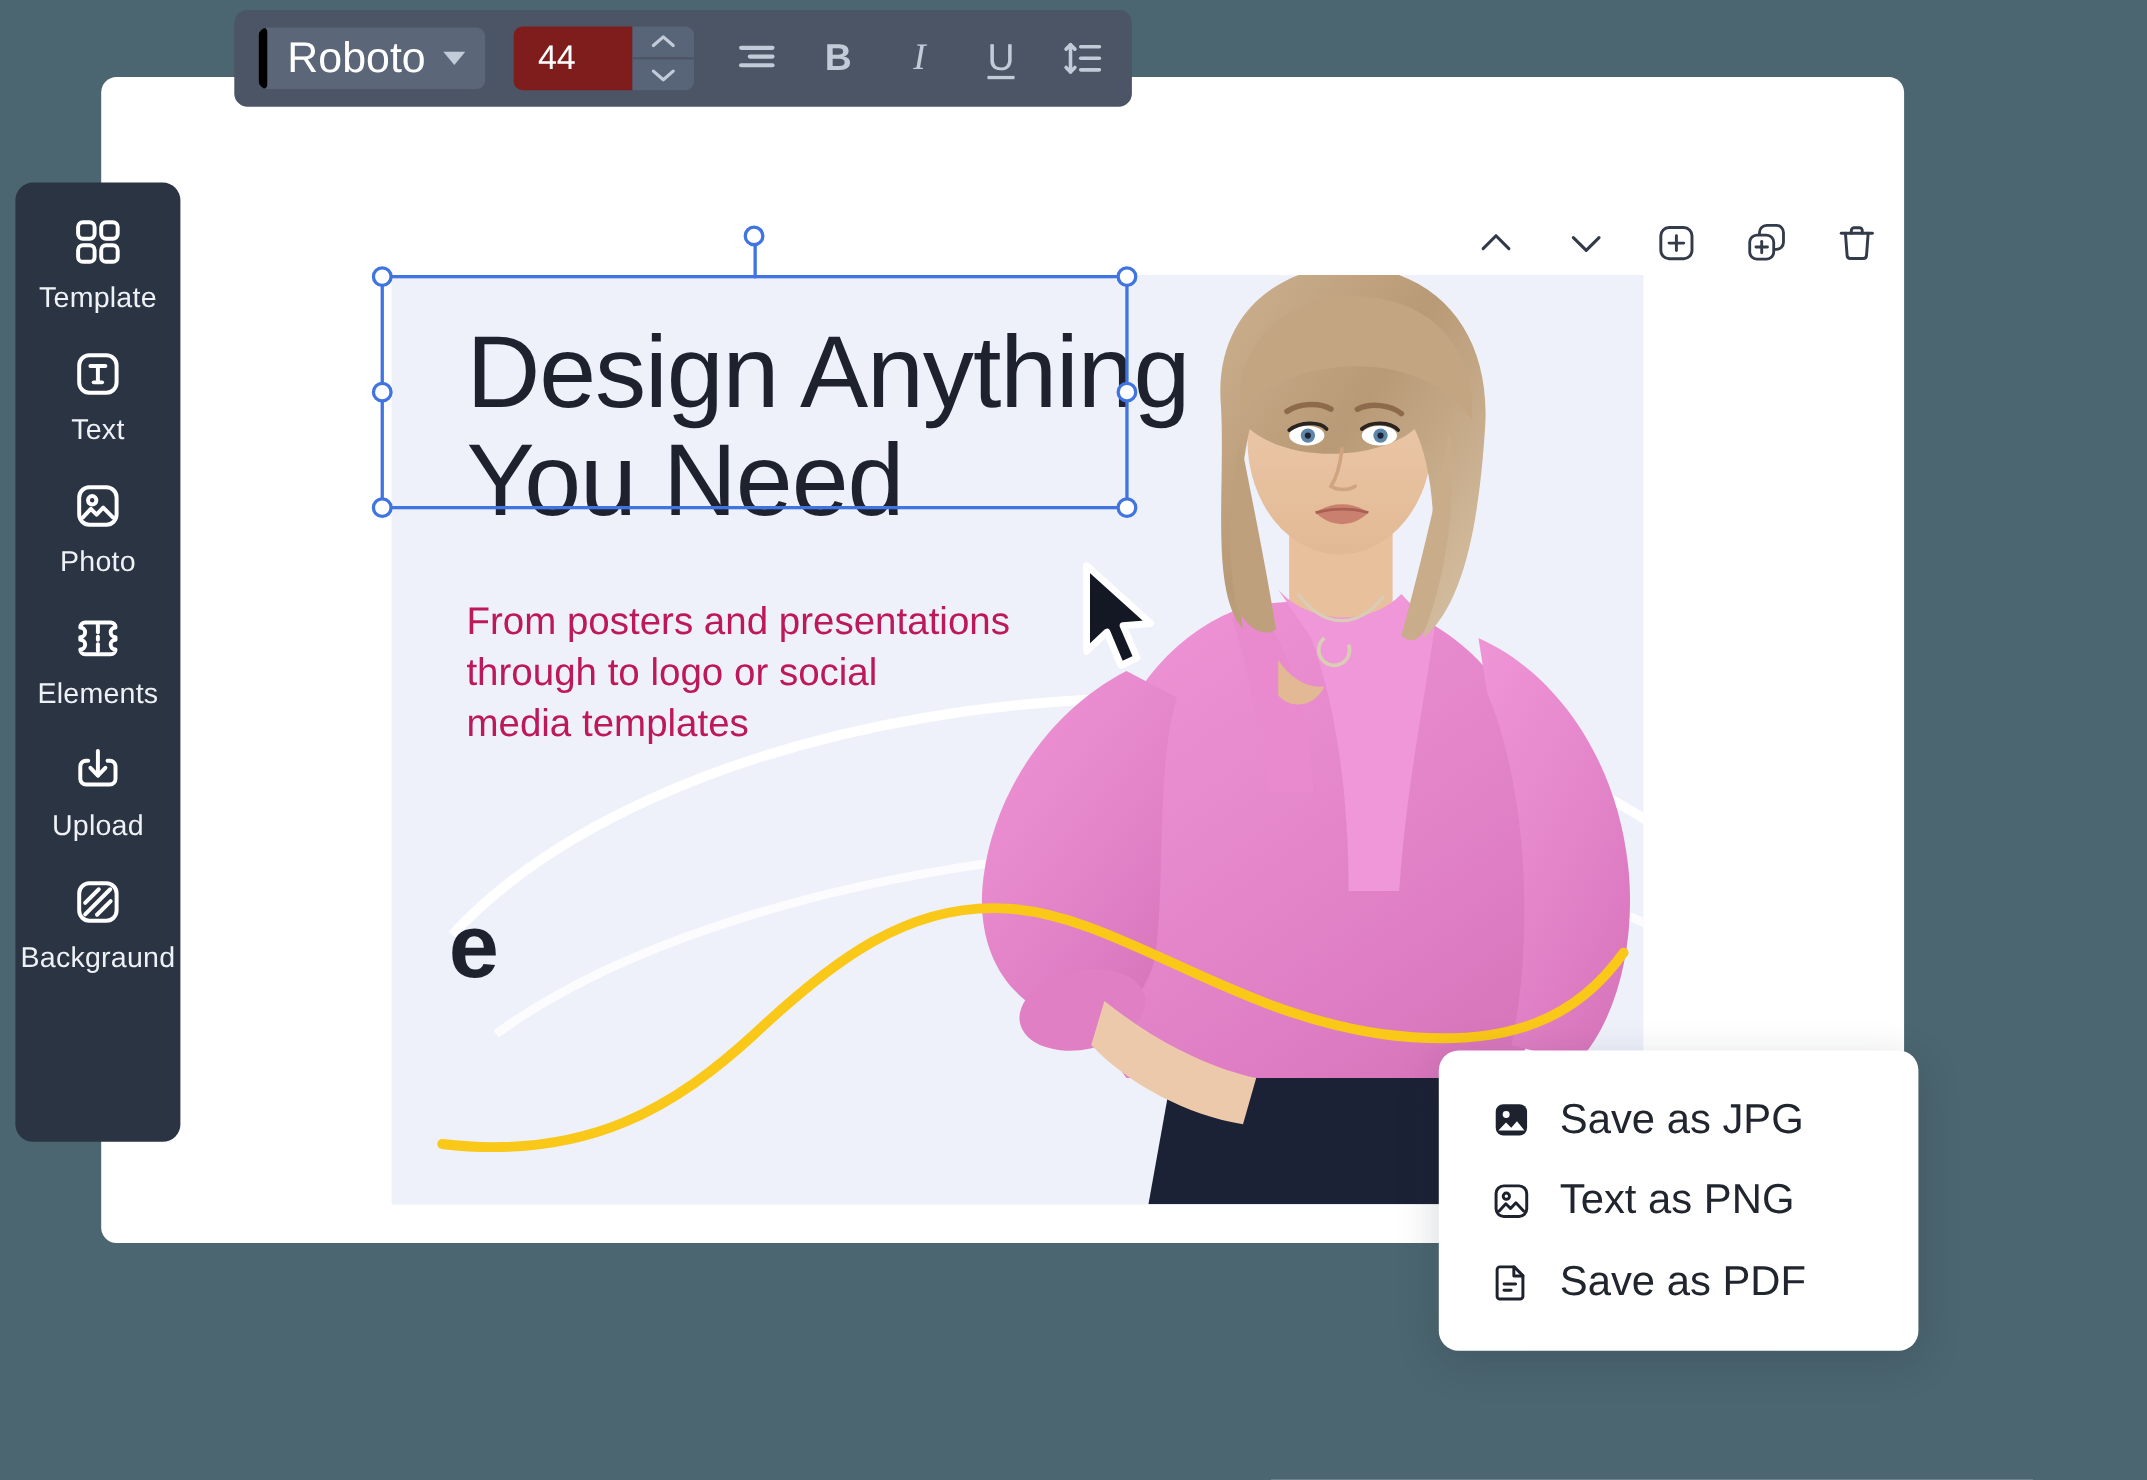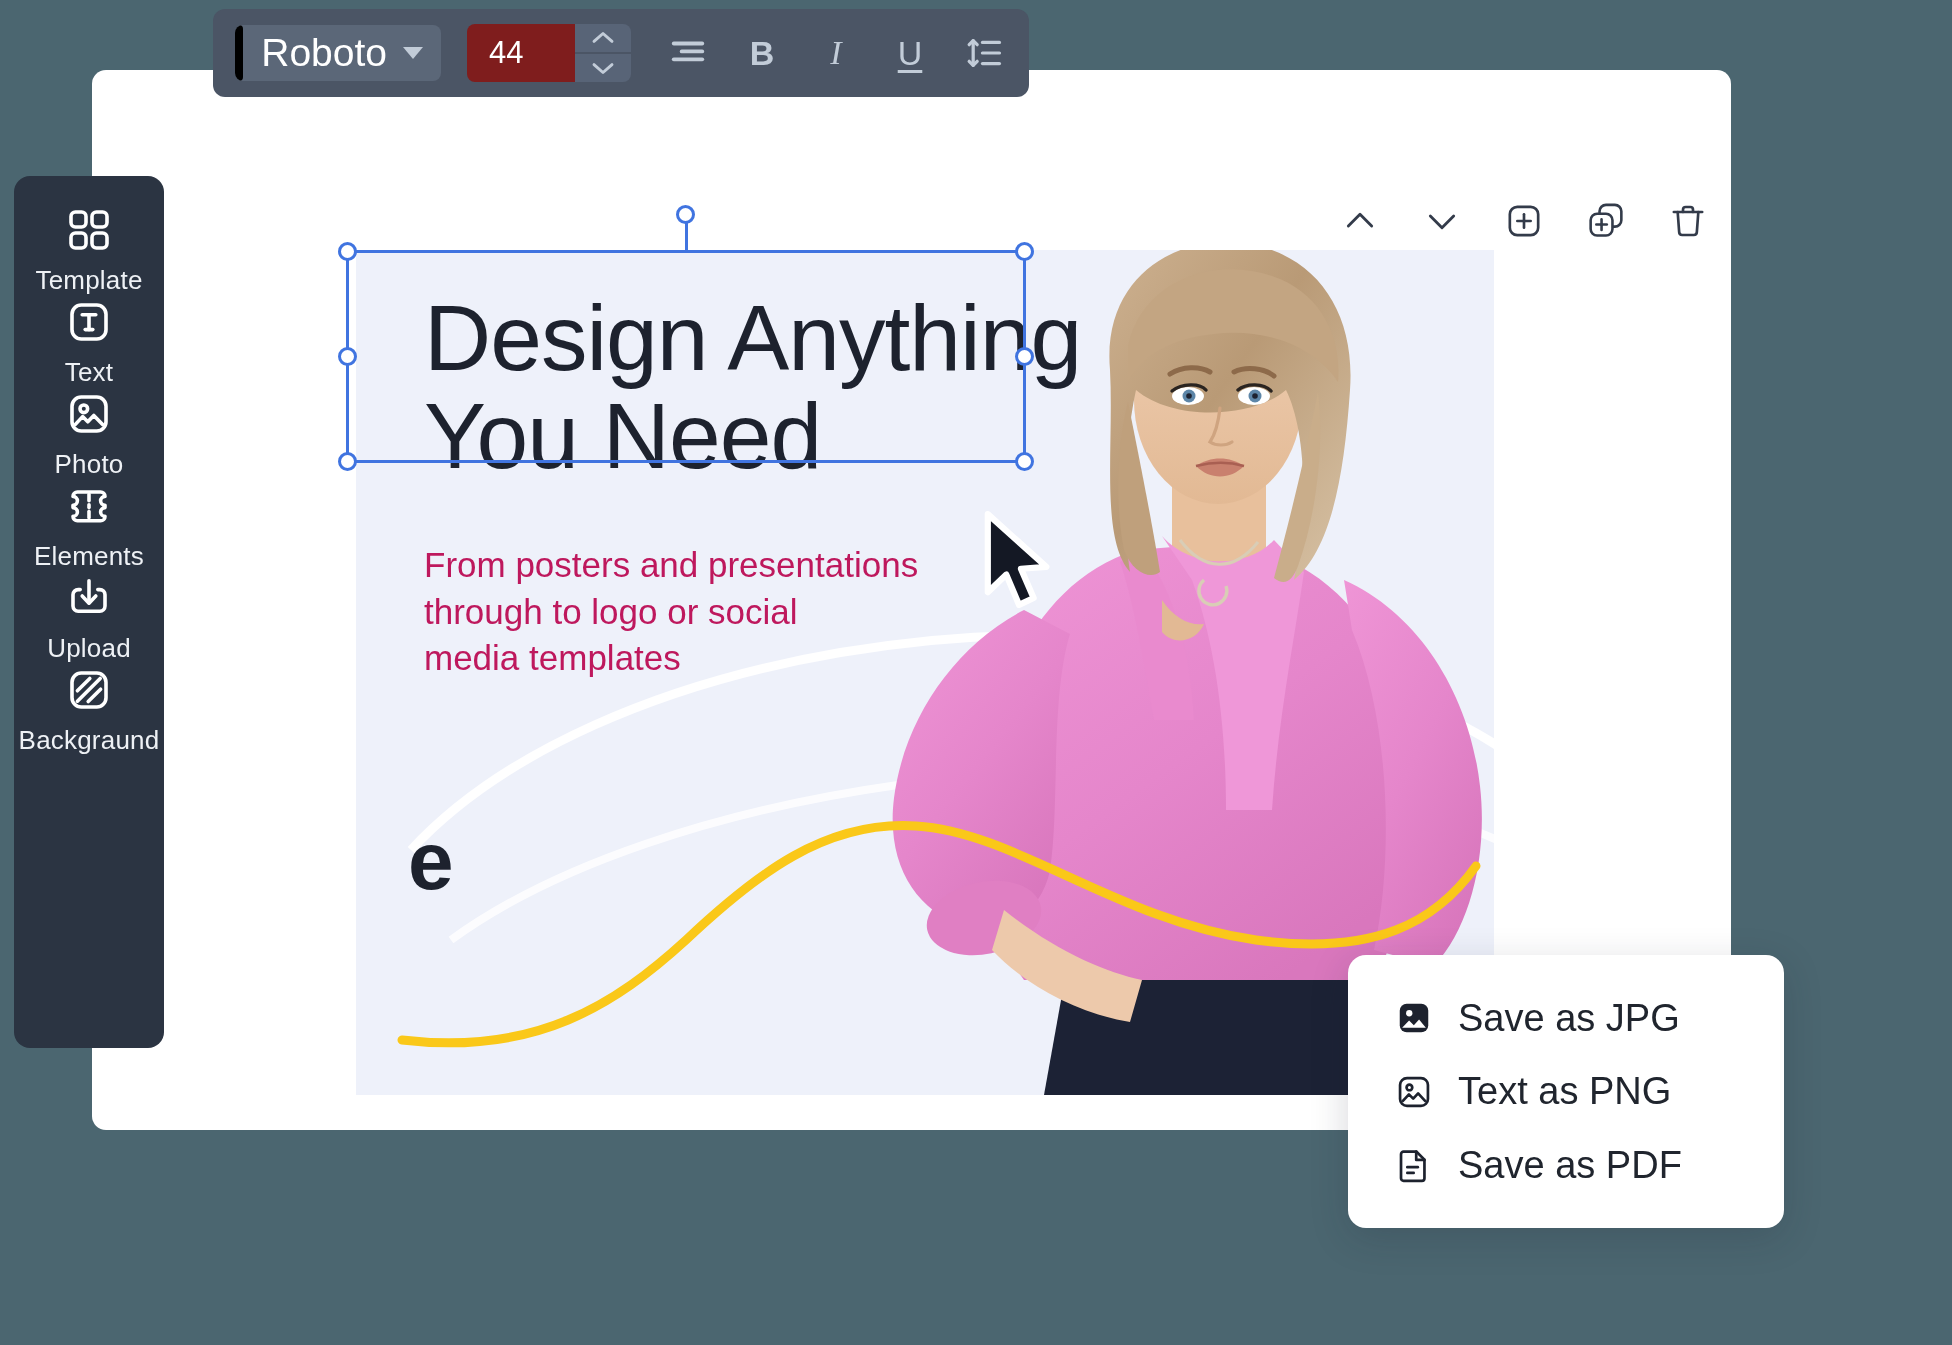--- a/index.html
+++ b/index.html
@@ -252,29 +252,30 @@
     font-size: 34px;
   }
   .fmt-btn.bold   { font-weight: 700; }
   .fmt-btn.italic { font-style: italic; font-family: "Liberation Serif", serif; }
   .fmt-btn.under  { text-decoration: underline; text-underline-offset: 5px; }
 
   
   .sidebar {
     position: absolute;
     left: 14px;
-    top: 176px;
+    top: 166px;
     width: 150px;
     height: 872px;
     background: #2b3442;
     border-radius: 16px;
     display: flex;
     flex-direction: column;
     align-items: center;
     padding-top: 28px;
+    gap: 28px;
   }
   .side-item {
     width: 150px;
     display: flex;
     flex-direction: column;
     align-items: center;
     gap: 9px;
     cursor: pointer;
   }
   .side-item .si-icon {
@@ -298,21 +299,20 @@
     top: 955px;
     width: 436px;
     height: 273px;
     background: #ffffff;
     border-radius: 18px;
     box-shadow: 0 10px 38px rgba(25,35,50,.18);
     padding: 30px 0;
     display: flex;
     flex-direction: column;
     justify-content: space-between;
-    margin-left: 40px;
   }
   .save-item {
     display: flex;
     align-items: center;
     gap: 24px;
     padding: 0 46px;
     height: 66px;
     cursor: pointer;
   }
   .save-item .sm-icon {

